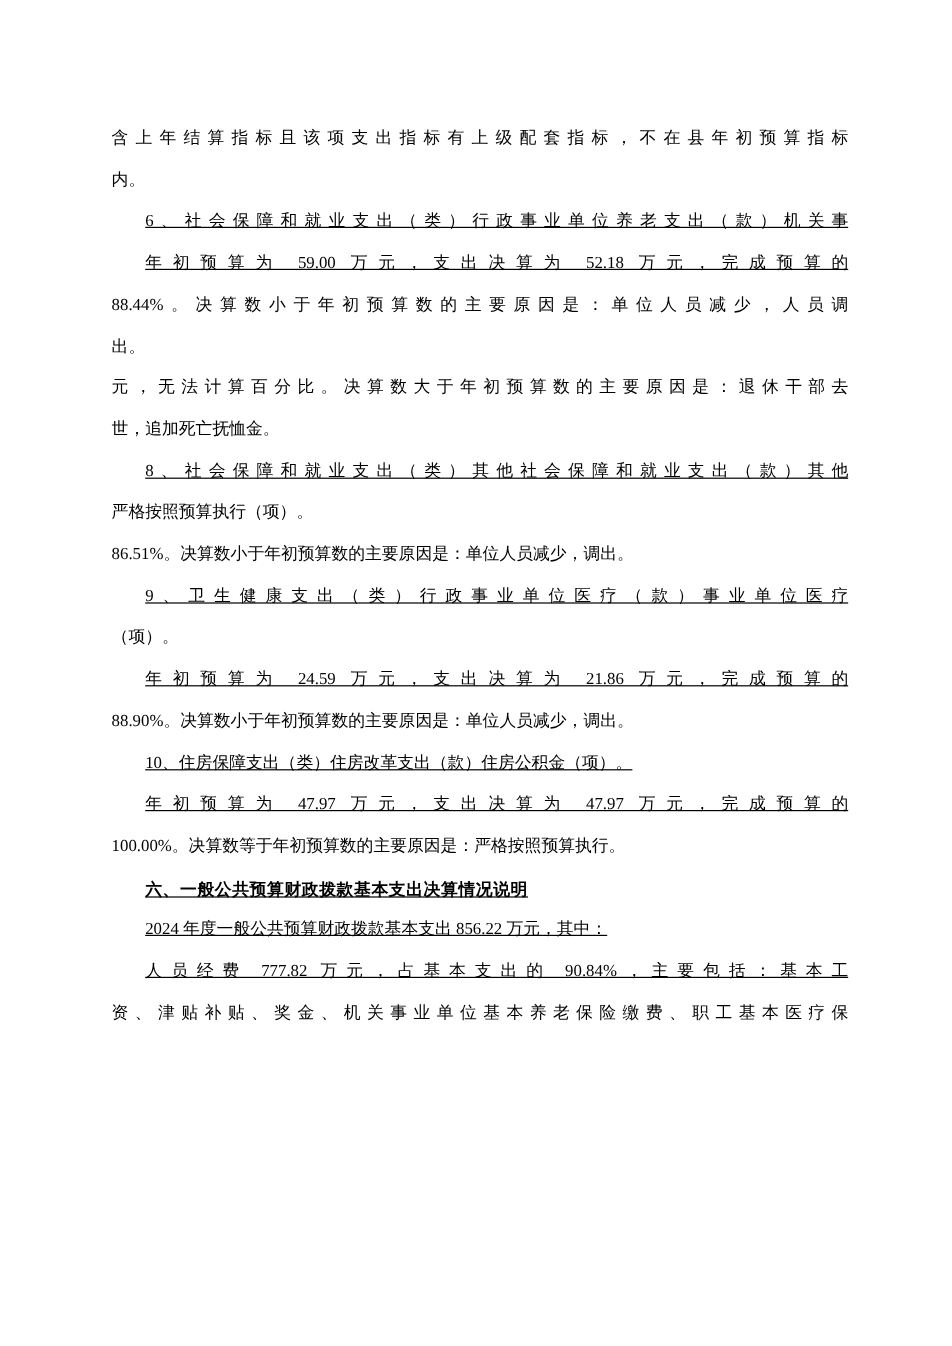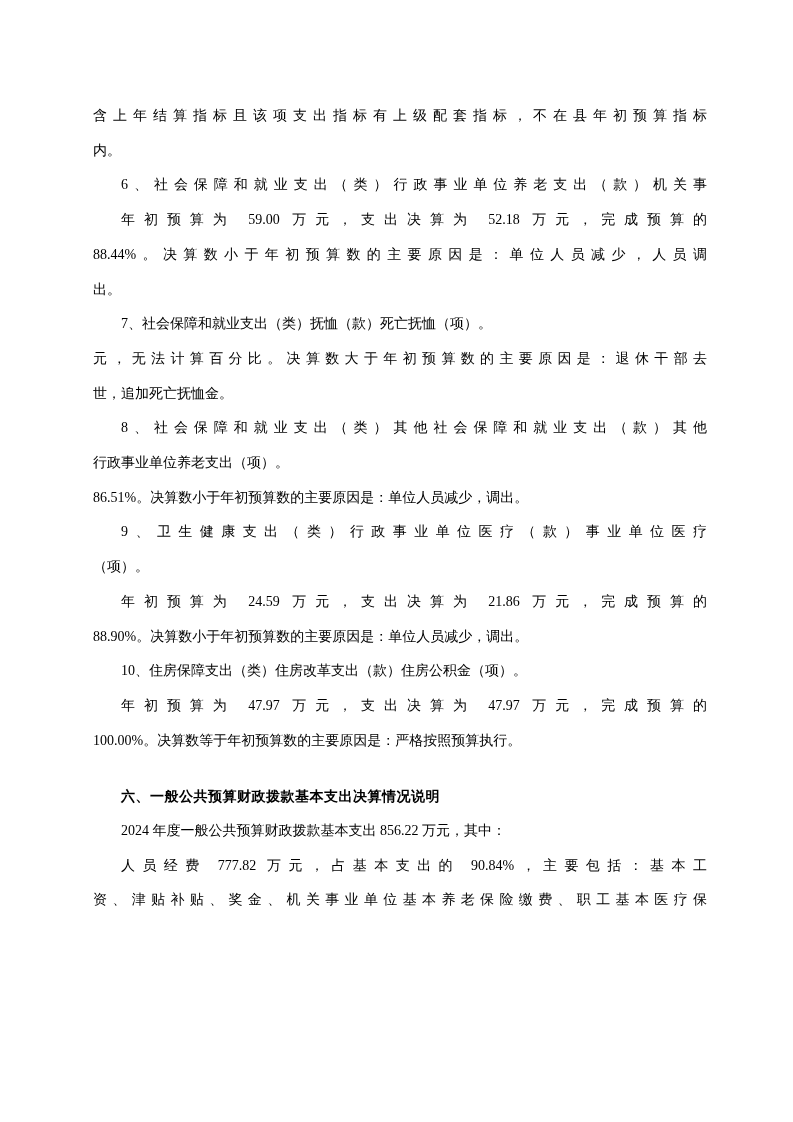--- a/index.html
+++ b/index.html
@@ -35,55 +35,52 @@
     text-align: justify;
     text-justify: inter-ideograph;
     white-space: normal;
     overflow: hidden;
   }
   .line.justify {
     text-align-last: justify;
   }
   .line.indent {
     text-indent: 2em;
+    text-decoration: underline;
   }
   .para.heading .line {
     font-family: "Liberation Sans", "DejaVu Sans", sans-serif;
     font-weight: bold;
     letter-spacing: 0.5px;
-    margin-top: 21px;
   }
 </style>
 </head>
 <body>
 
 <div class="page">
   <div class="content">
       <div class="para body">
         <div class="line justify">含上年结算指标且该项支出指标有上级配套指标，不在县年初预算指标</div>
         <div class="line">内。</div>
       </div>
       <div class="para body">
         <div class="line indent justify">6、社会保障和就业支出（类）行政事业单位养老支出（款）机关事</div>
       </div>
       <div class="para body">
         <div class="line indent justify">年初预算为 59.00 万元，支出决算为 52.18 万元，完成预算的</div>
         <div class="line justify">88.44%。决算数小于年初预算数的主要原因是：单位人员减少，人员调</div>
         <div class="line">出。</div>
       </div>
       <div class="para body">
-        <div class="line indent">7、社会保障和就业支出（类）抚恤（款）死亡抚恤（项）。</div>
-      </div>
-      <div class="para body">
         <div class="line justify">元，无法计算百分比。决算数大于年初预算数的主要原因是：退休干部去</div>
         <div class="line">世，追加死亡抚恤金。</div>
       </div>
       <div class="para body">
         <div class="line indent justify">8、社会保障和就业支出（类）其他社会保障和就业支出（款）其他</div>
-        <div class="line">行政事业单位养老支出（项）。</div>
+        <div class="line">严格按照预算执行（项）。</div>
       </div>
       <div class="para body">
         <div class="line">86.51%。决算数小于年初预算数的主要原因是：单位人员减少，调出。</div>
       </div>
       <div class="para body">
         <div class="line indent justify">9、卫生健康支出（类）行政事业单位医疗（款）事业单位医疗</div>
         <div class="line">（项）。</div>
       </div>
       <div class="para body">
         <div class="line indent justify">年初预算为 24.59 万元，支出决算为 21.86 万元，完成预算的</div>

